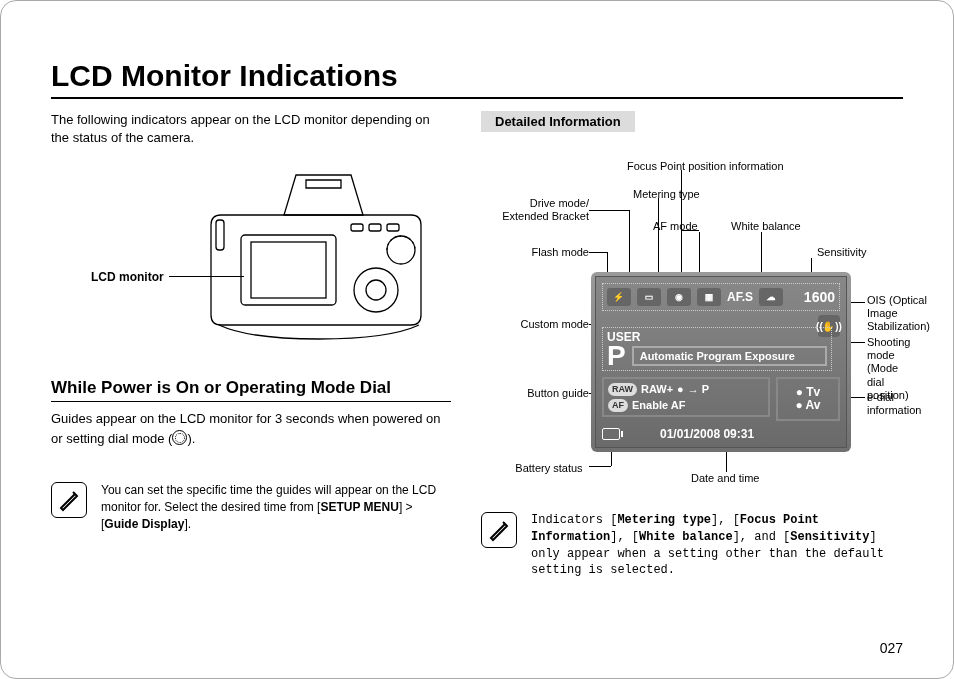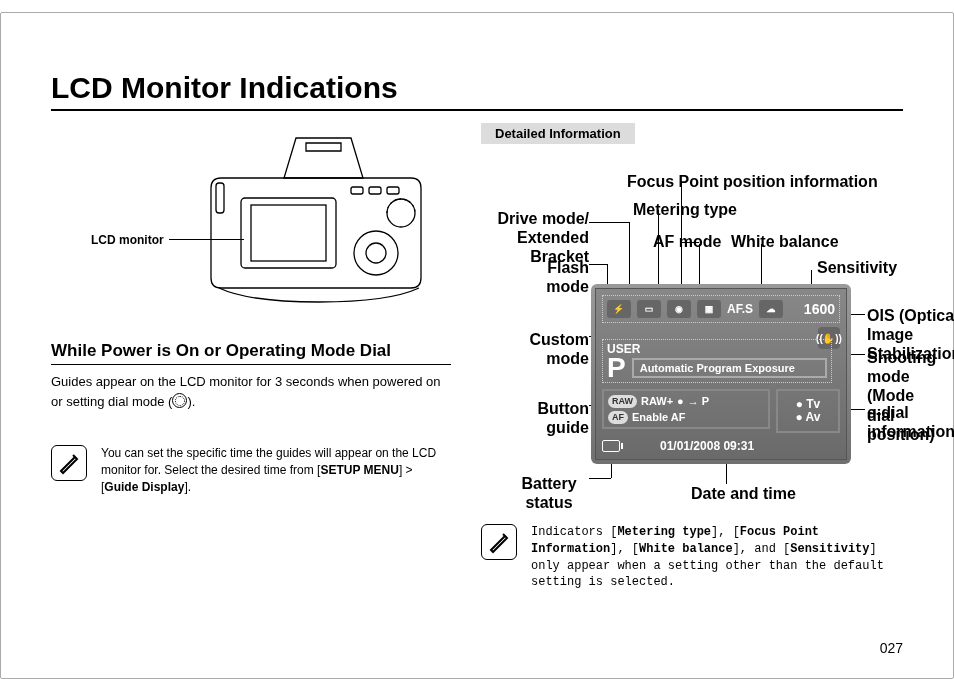--- a/index.html
+++ b/index.html
@@ -9,24 +9,23 @@
     font-family: Arial, Helvetica, sans-serif;
     width: 954px;
     height: 679px;
     position: relative;
     color: #000;
   }
   .page {
     position: absolute;
     inset: 0;
     border: 1px solid #aaa;
-    border-radius: 2px;
+    border-radius: 16px;
     box-sizing: border-box;
     padding: 58px 50px 39px 50px;
-    margin-top: 12px;
   }
   h1 {
     font-size: 30px;
     font-weight: bold;
     margin: 0 0 6px 0;
     border-bottom: 2px solid #000;
     padding-bottom: 4px;
   }
   .cols {
     display: flex;
@@ -76,21 +75,21 @@
     flex-shrink: 0;
   }
   .det-info-tab {
     display: inline-block;
     background: #dcdcdc;
     font-size: 13px; font-weight: bold;
     padding: 3px 14px;
     margin-bottom: 10px;
   }
   .diagram { position: relative; height: 340px; }
-  .label { position: absolute; font-size: 16px; font-weight: bold; line-height: 1.2; }
+  .label { position: absolute; font-size: 11px; font-weight: normal; line-height: 1.2; }
   .line { position: absolute; background: #000; }
   .vline { width: 1px; }
   .hline { height: 1px; }
 
   .lcd-screen {
     position: absolute;
     left: 110px; top: 130px;
     width: 260px; height: 180px;
     background: linear-gradient(#9a9a9a, #707070);
     border-radius: 6px;
@@ -175,20 +174,21 @@
 </style>
 </head>
 <body>
 
 <div class="page">
   <h1>LCD Monitor Indications</h1>
 
   <div class="cols">
 
     <div class="left">
+      <div class="intro">The following indicators appear on the LCD monitor depending on the status of the camera.</div>
 
       <div class="camera-wrap">
         <span class="lcd-label">LCD monitor</span>
         <span class="lcd-line"></span>
         <svg class="camera-svg" width="260" height="190" viewBox="0 0 260 190">
           <g fill="none" stroke="#000" stroke-width="1.3">
             <path d="M20 55 h190 q10 0 10 10 v90 q0 10 -10 10 h-190 q-10 0 -10 -10 v-90 q0 -10 10 -10 Z"></path>
             <path d="M95 15 h55 l12 40 h-79 Z"></path>
             <path d="M105 20 h35 v8 h-35 Z"></path>
             <rect x="40" y="75" width="95" height="70" rx="4"></rect>

